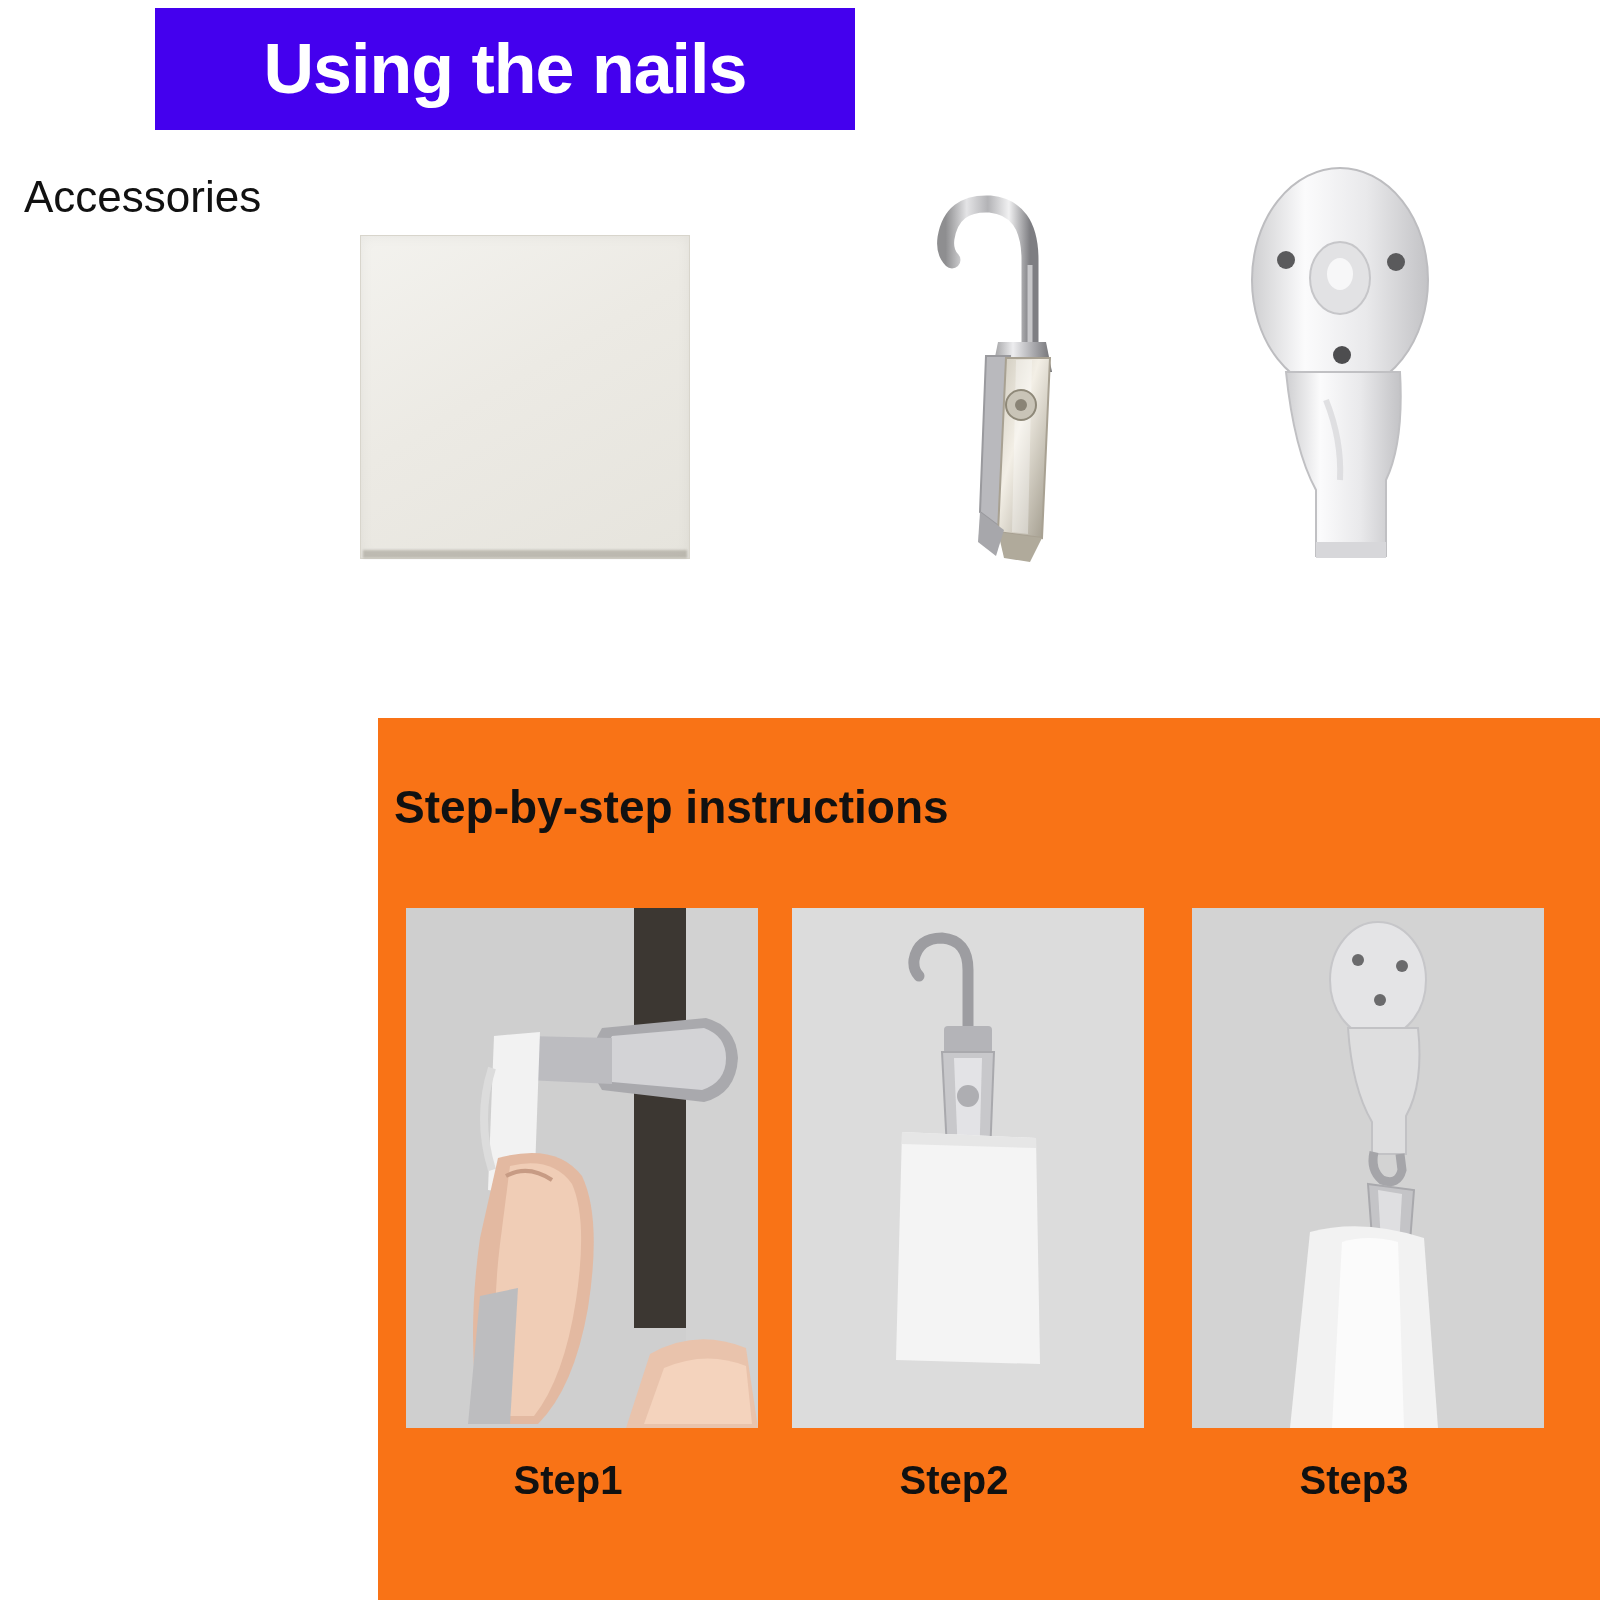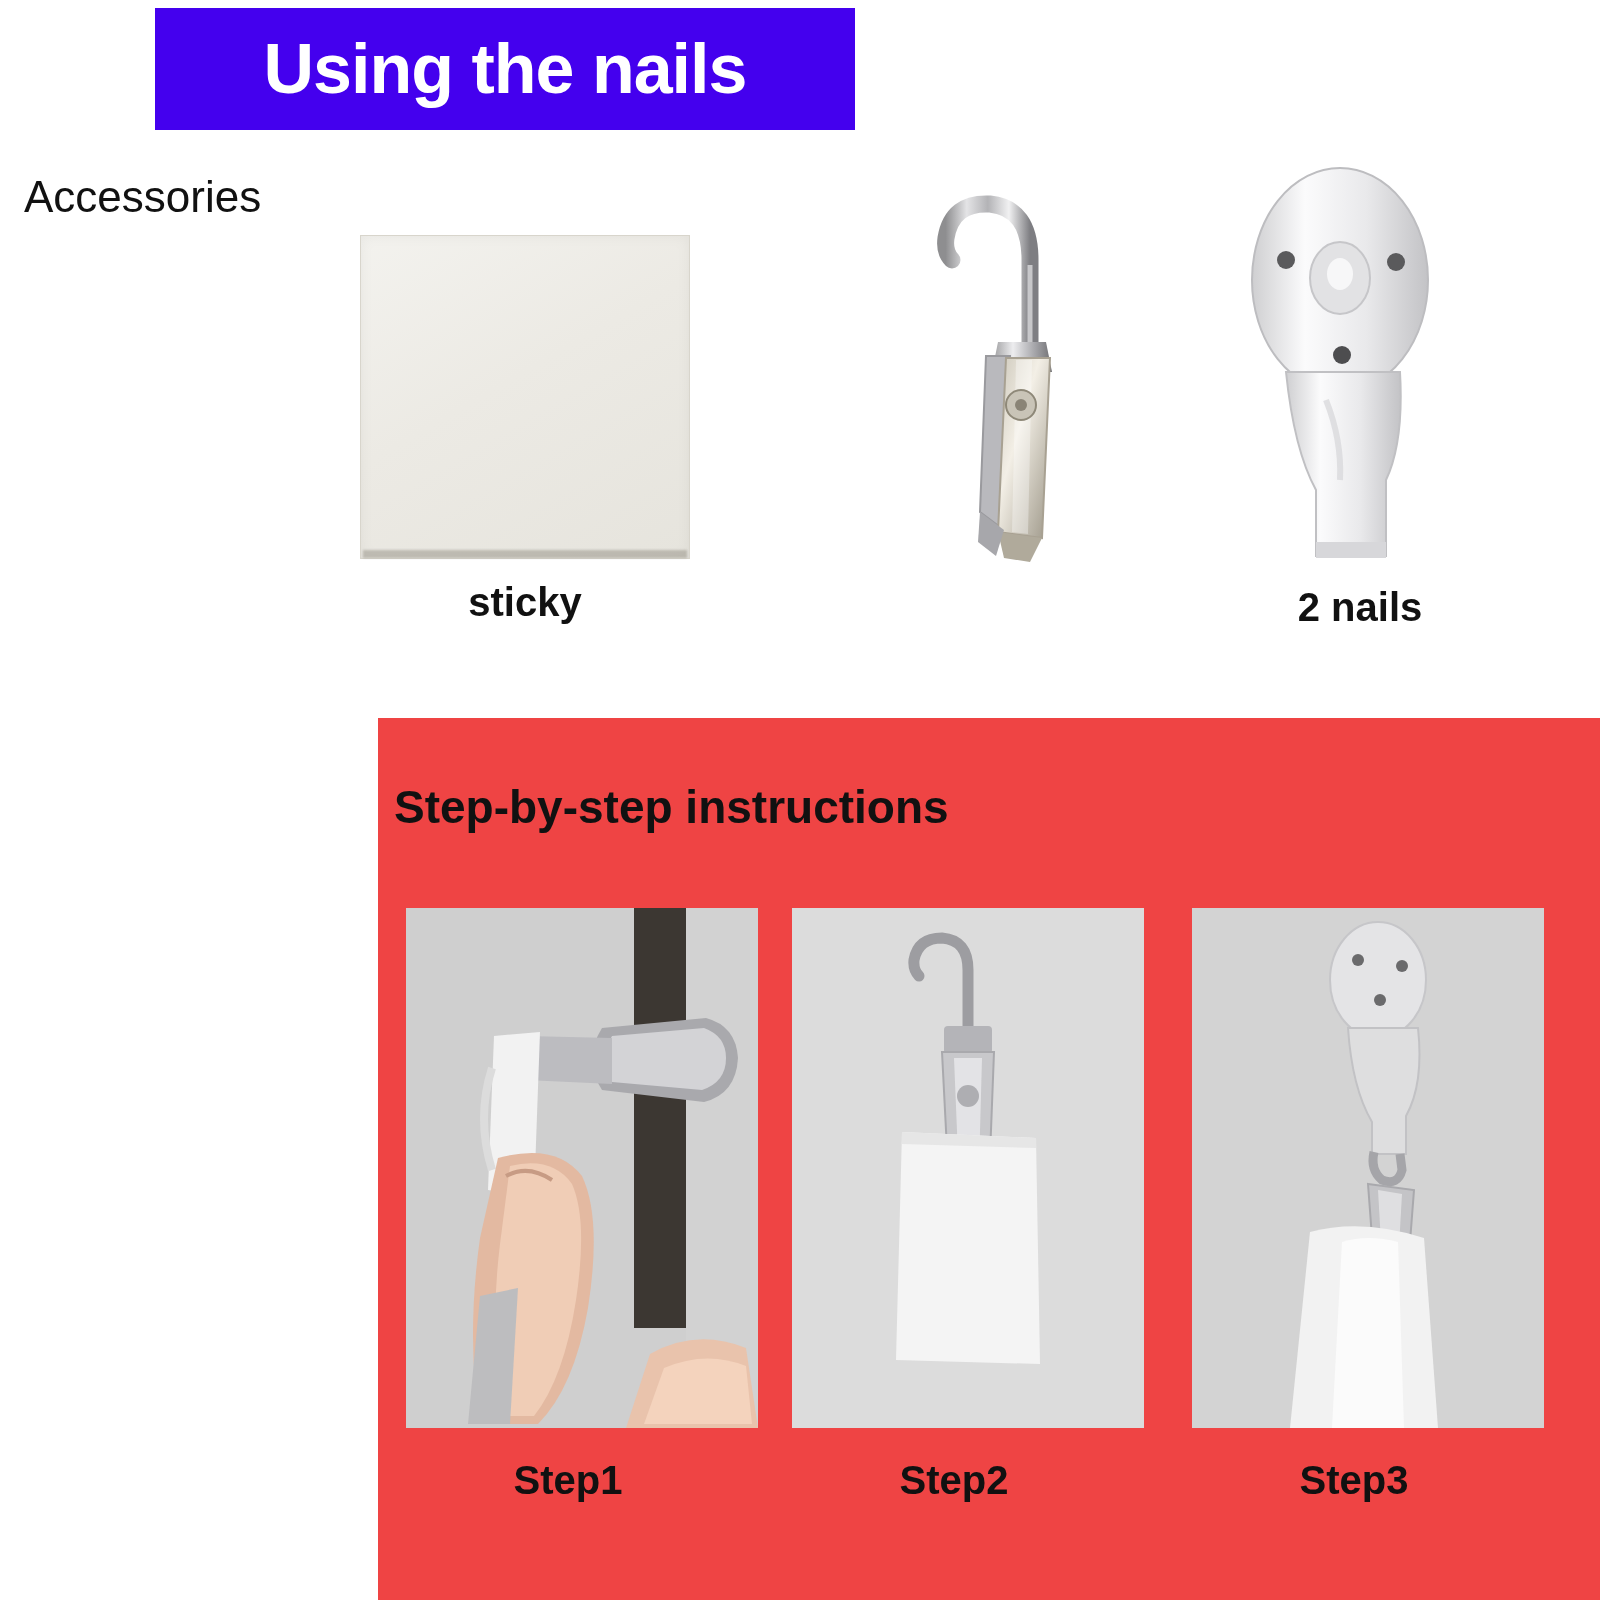--- a/index.html
+++ b/index.html
@@ -97,21 +97,21 @@
   .nail-item { left: 1190px; top: 0px; width: 340px; height: 500px; }
   .nail-item .acc-caption { top: 435px; }
 
   
   .step-section {
     position: absolute;
     left: 378px;
     top: 718px;
     width: 1222px;
     height: 882px;
-    background: #ef4444;
+    background: #f97316;
   }
   .step-heading {
     position: absolute;
     left: 16px;
     top: 62px;
     font-size: 46px;
     font-weight: bold;
     color: #111111;
   }
   .step-cards {
@@ -154,21 +154,20 @@
 <div class="title-banner">
   <span class="title-text">Using the nails</span>
 </div>
 
 <div class="accessories-label">Accessories</div>
 
 <div class="acc-row">
 
   <div class="acc-item sticky-item">
     <div class="sticky-pad"></div>
-    <div class="acc-caption">sticky</div>
   </div>
 
   <div class="acc-item hanger-item">
     <svg width="320" height="430" viewBox="0 0 320 430">
       <defs>
         <linearGradient id="metal" x1="0" y1="0" x2="1" y2="0">
           <stop offset="0%" stop-color="#8e8e90"></stop>
           <stop offset="25%" stop-color="#e4e4e6"></stop>
           <stop offset="50%" stop-color="#b3b3b6"></stop>
           <stop offset="75%" stop-color="#f1f1f2"></stop>
@@ -222,21 +221,20 @@
       <ellipse cx="150" cy="128" rx="30" ry="36" fill="#e2e2e4" stroke="#c6c6c9" stroke-width="2"></ellipse>
       <ellipse cx="150" cy="124" rx="13" ry="16" fill="#f7f7f8"></ellipse>
       <circle cx="96" cy="110" r="9" fill="#5a5a5c"></circle>
       <circle cx="206" cy="112" r="9" fill="#5a5a5c"></circle>
       <circle cx="152" cy="205" r="9" fill="#4d4d4f"></circle>
 
       <path d="M96 222 Q104 300 126 340 L126 406 L196 406 L196 330 Q214 292 210 222 Z" fill="url(#plastic)" stroke="#c0c0c3" stroke-width="2"></path>
       <path d="M136 250 Q152 290 150 330" fill="none" stroke="#d5d5d8" stroke-width="6" opacity="0.7"></path>
       <path d="M126 392 L196 392 L196 408 L126 408 Z" fill="#d7d7da"></path>
     </svg>
-    <div class="acc-caption">2 nails</div>
   </div>
 </div>
 
 <div class="step-section">
   <div class="step-heading">Step-by-step instructions</div>
 
   <div class="step-cards">
 
     <div class="step-card c1">
       <svg width="352" height="520" viewBox="0 0 352 520">

